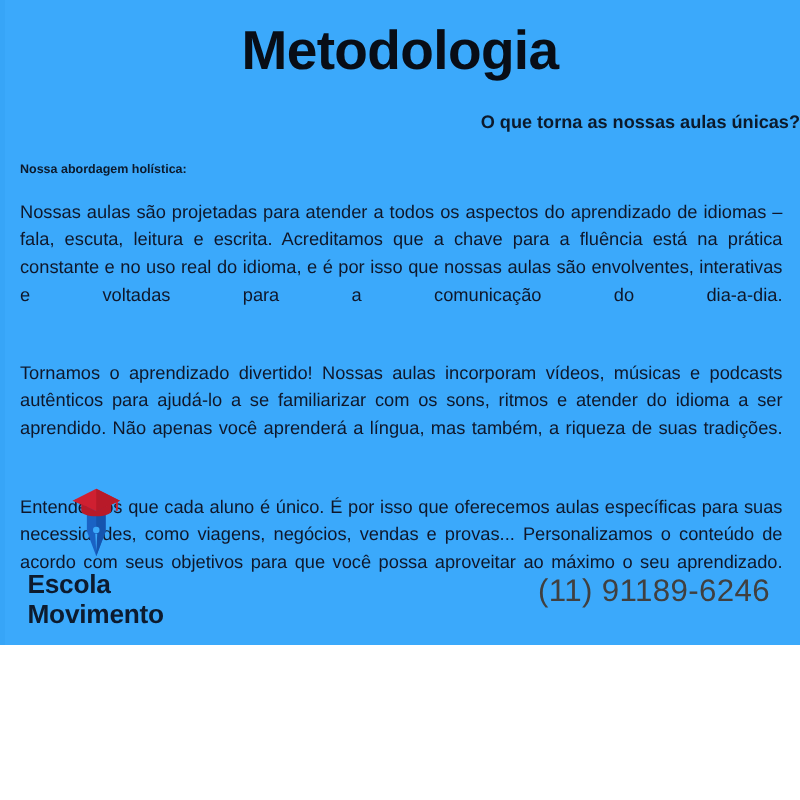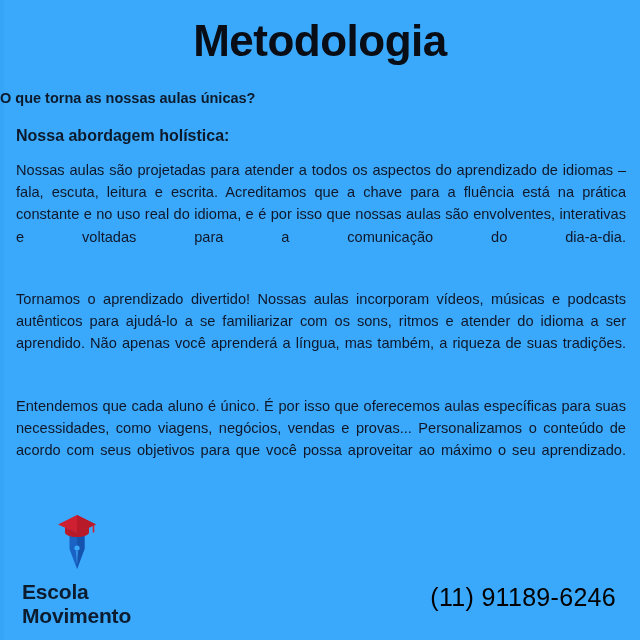--- a/index.html
+++ b/index.html
@@ -8,21 +8,21 @@
   }
   body {
     width: 640px;
     height: 640px;
     overflow: hidden;
     font-family: "Liberation Sans", sans-serif;
   }
   #poster {
     position: relative;
     width: 640px;
-    height: 640px;
+    height: 516px;
     background: #3ba9fb;
     box-sizing: border-box;
     overflow: hidden;
   }
   
   #edge-band {
     position: absolute;
     left: 0;
     top: 0;
     width: 4px;
@@ -41,37 +41,37 @@
     line-height: 50px;
     font-weight: 700;
     letter-spacing: -0.5px;
     color: #080d16;
   }
   #subtitle {
     position: absolute;
     left: 0;
     top: 88px;
     width: 640px;
-    text-align: left;
+    text-align: right;
     font-size: 14.5px;
     line-height: 20px;
     font-weight: 700;
     color: #0c1a2c;
   }
 
   #content {
     position: absolute;
     left: 16px;
     top: 126px;
     width: 610px;
   }
   .section { margin: 0 0 18px 0; }
   .section:last-child { margin-bottom: 0; }
   .sec-head {
-    font-size: 16px;
+    font-size: 10px;
     line-height: 19px;
     font-weight: 700;
     color: #0c1a2c;
     margin: 0 0 14px 0;
     text-align: left;
   }
   .sec-body {
     font-size: 14.6px;
     line-height: 22.2px;
     font-weight: 400;
@@ -116,21 +116,21 @@
     letter-spacing: -0.2px;
     white-space: pre-line;
   }
   #phone {
     position: absolute;
     right: 24px;
     bottom: 28px;
     font-size: 25px;
     line-height: 30px;
     font-weight: 400;
-    color: #000000;
+    color: #404040;
     letter-spacing: 0.3px;
     margin-left: 39px;
   }
 </style>
 </head>
 <body>
 
 <div id="poster">
 
   <div id="edge-band"></div>

